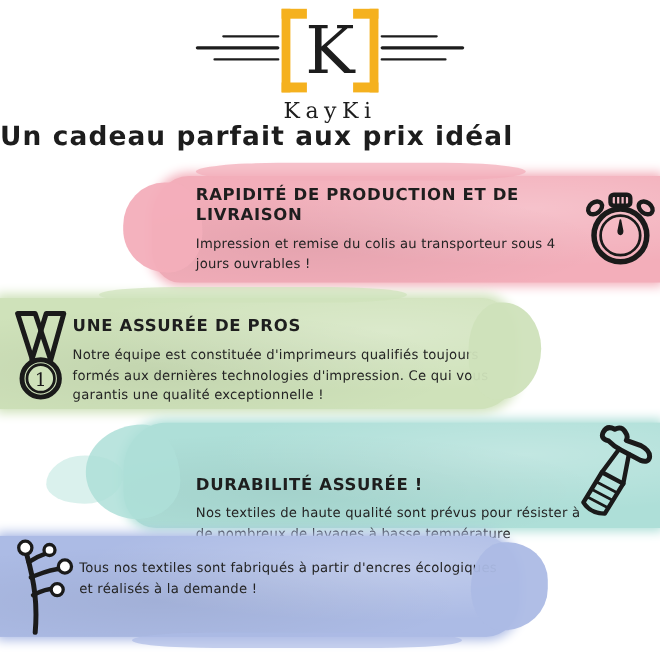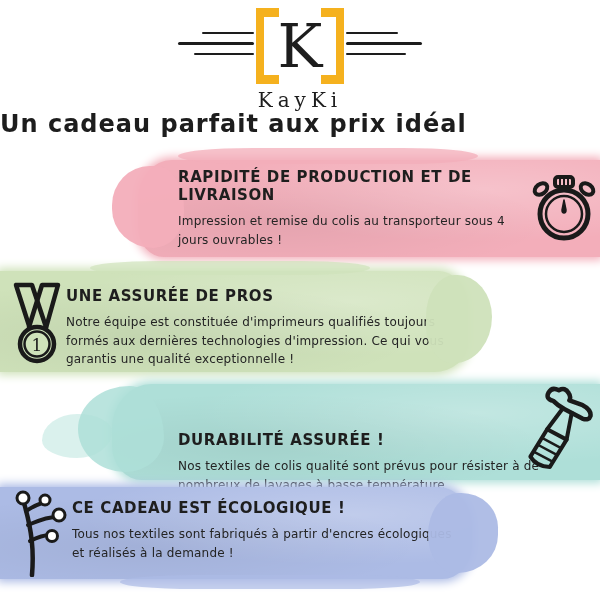--- a/index.html
+++ b/index.html
@@ -165,21 +165,21 @@
     </div>
     <div class="txt">
       <h2 class="title">UNE ASSURÉE DE PROS</h2>
       <p class="body">Notre équipe est constituée d'imprimeurs qualifiés toujours formés aux dernières technologies d'impression. Ce qui vous garantis une qualité exceptionnelle !</p>
     </div>
   </section>
 
   <section class="stripe s3" style="--c: #AEDFD8;">
     <div class="txt">
       <h2 class="title">DURABILITÉ ASSURÉE !</h2>
-      <p class="body">Nos textiles de colis qualité sont prévus pour résister à de nombreux de lavages à basse température</p>
+      <p class="body">Nos textiles de haute qualité sont prévus pour résister à de nombreux de lavages à basse température</p>
     </div>
     <div class="icon">
       <svg width="74" height="90" viewBox="0 0 74 90" fill="none" stroke="#1a1a1a" stroke-linecap="round" stroke-linejoin="round">
         <g transform="rotate(28 37 45)">
           <path d="M16 22 Q8 24 8 17 Q8 10 16 10 Q20 4 26 8 Q30 10 30 14 L44 12 Q54 12 56 18 Q57 23 50 24 L30 24 Q22 24 16 22 Z" stroke-width="4.5"></path>
           <path d="M28 24 L24 50 L46 50 L38 24" stroke-width="4"></path>
           <path d="M24 50 L22 82 Q32 88 44 82 L46 50" stroke-width="4"></path>
           <line x1="24" y1="60" x2="44" y2="60" stroke-width="2.5"></line>
           <line x1="23" y1="68" x2="44" y2="68" stroke-width="2.5"></line>
           <line x1="23" y1="76" x2="44" y2="76" stroke-width="2.5"></line>
@@ -195,18 +195,17 @@
         <path d="M22 38 C32 34 40 30 50 30" stroke-width="4"></path>
         <path d="M24 54 C32 50 38 48 44 48" stroke-width="4"></path>
         <path d="M20 24 C26 20 30 18 36 16" stroke-width="4"></path>
         <circle cx="17" cy="11" r="6" fill="#ffffff" stroke-width="3"></circle>
         <circle cx="39" cy="13" r="5" fill="#ffffff" stroke-width="3"></circle>
         <circle cx="53" cy="28" r="6" fill="#ffffff" stroke-width="3"></circle>
         <circle cx="46" cy="49" r="5.5" fill="#ffffff" stroke-width="3"></circle>
       </svg>
     </div>
     <div class="txt">
-      <h2 class="title">CE CADEAU EST ÉCOLOGIQUE !</h2>
       <p class="body">Tous nos textiles sont fabriqués à partir d'encres écologiques et réalisés à la demande !</p>
     </div>
   </section>
 
 </div>
 
 </body></html>

